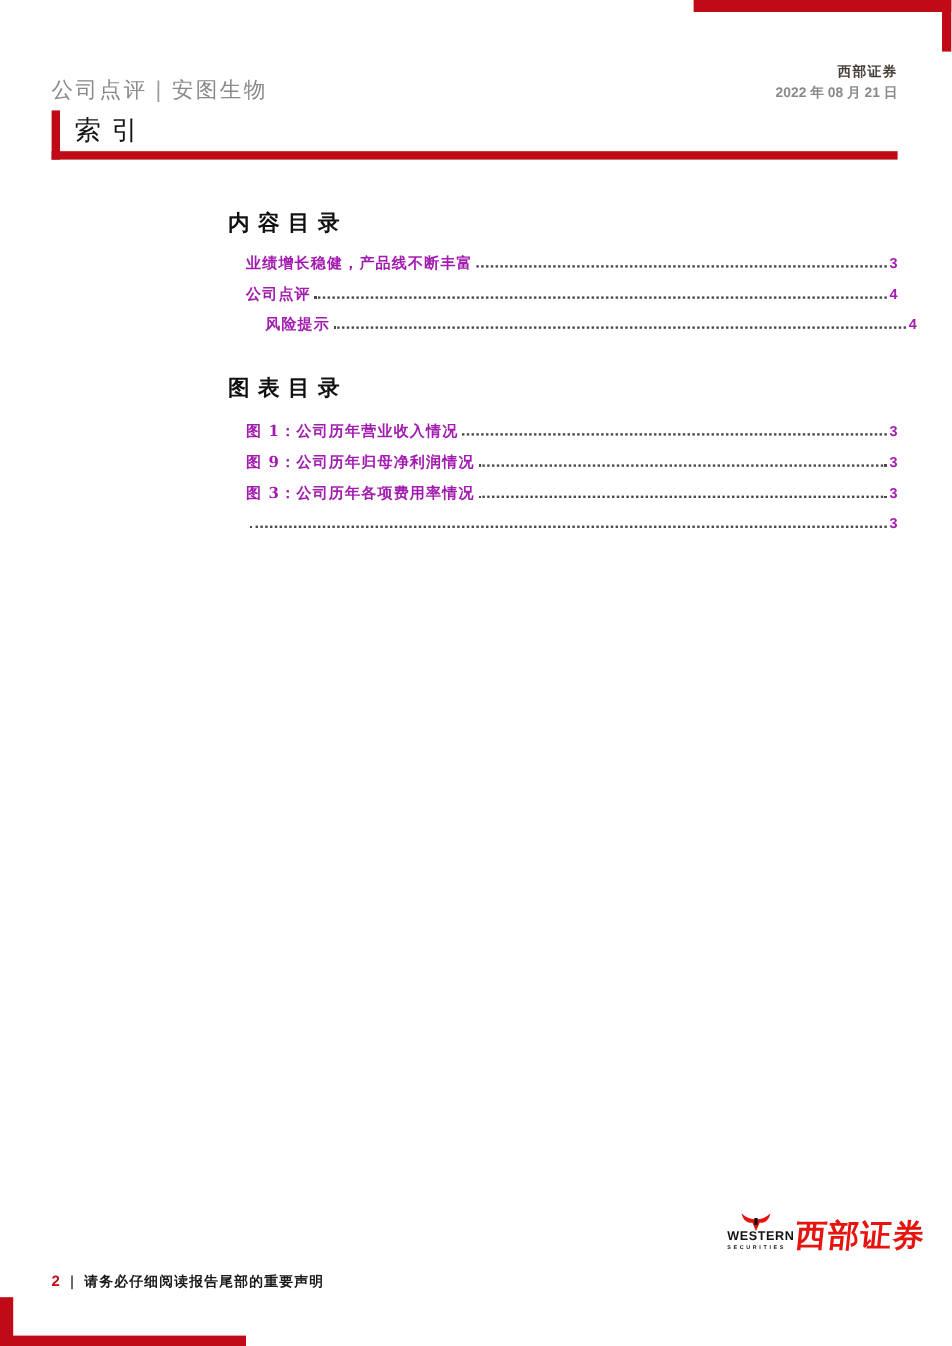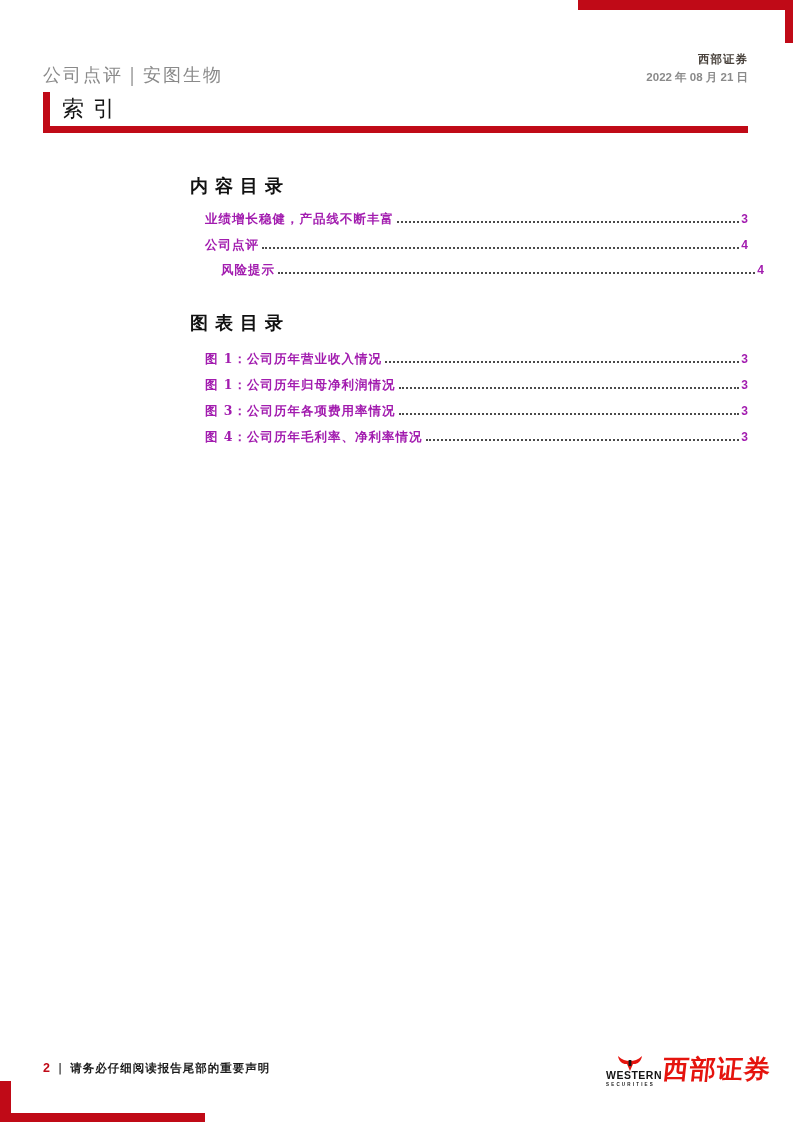--- a/index.html
+++ b/index.html
@@ -83,22 +83,22 @@
     font-family:"DejaVu Serif", serif;
   }
   .footer-page {
     color:#C00A17; font-weight:bold; font-size:12.5px;
     font-family:"Liberation Sans", sans-serif;
   }
   .footer-sep { margin:0 7px; color:#333; font-weight:bold; }
   .footer-disclaimer { font-weight:600;text-align:right; }
 
   .footer-logo {
-    position:absolute; left:606px; top:1050px;
-    display:flex; align-items:flex-end;
+    position:absolute; left:606px; top:1010px;
+    display:flex; align-items:flex-start;
   }
   .logo-west { width:48px; text-align:center; position:relative; padding-top:14px; }
   .bull-icon { position:absolute; left:11px; top:0; width:26px; height:17px; }
   .logo-western {
     font-family:"Liberation Sans", sans-serif;
     font-weight:900; font-size:10.5px; color:#141414; letter-spacing:0.5px;
   }
   .logo-securities {
     font-family:"Liberation Sans", sans-serif;
     font-weight:bold; font-size:4.5px; color:#141414; letter-spacing:2.2px; margin-top:1px;
@@ -151,31 +151,30 @@
   </div>
 
   <div class="toc-heading figures">图表目录</div>
 
   <div class="toc-row row-f0">
     <span>图 1：公司历年营业收入情况</span>
     <span class="leader"></span>
     <span class="pgnum">3</span>
   </div>
   <div class="toc-row row-f1">
-    <span>图 1：公司历年归母净利润情况</span>
+    <span>图 9：公司历年归母净利润情况</span>
     <span class="leader"></span>
     <span class="pgnum">3</span>
   </div>
   <div class="toc-row row-f2">
     <span>图 3：公司历年各项费用率情况</span>
     <span class="leader"></span>
     <span class="pgnum">3</span>
   </div>
   <div class="toc-row row-f3">
-    <span>图 4：公司历年毛利率、净利率情况</span>
     <span class="leader"></span>
     <span class="pgnum">3</span>
   </div>
 
   <div class="footer-left">
     <span class="footer-page">2</span>
     <span class="footer-sep">|</span>
     <span class="footer-disclaimer">请务必仔细阅读报告尾部的重要声明</span>
   </div>
 

